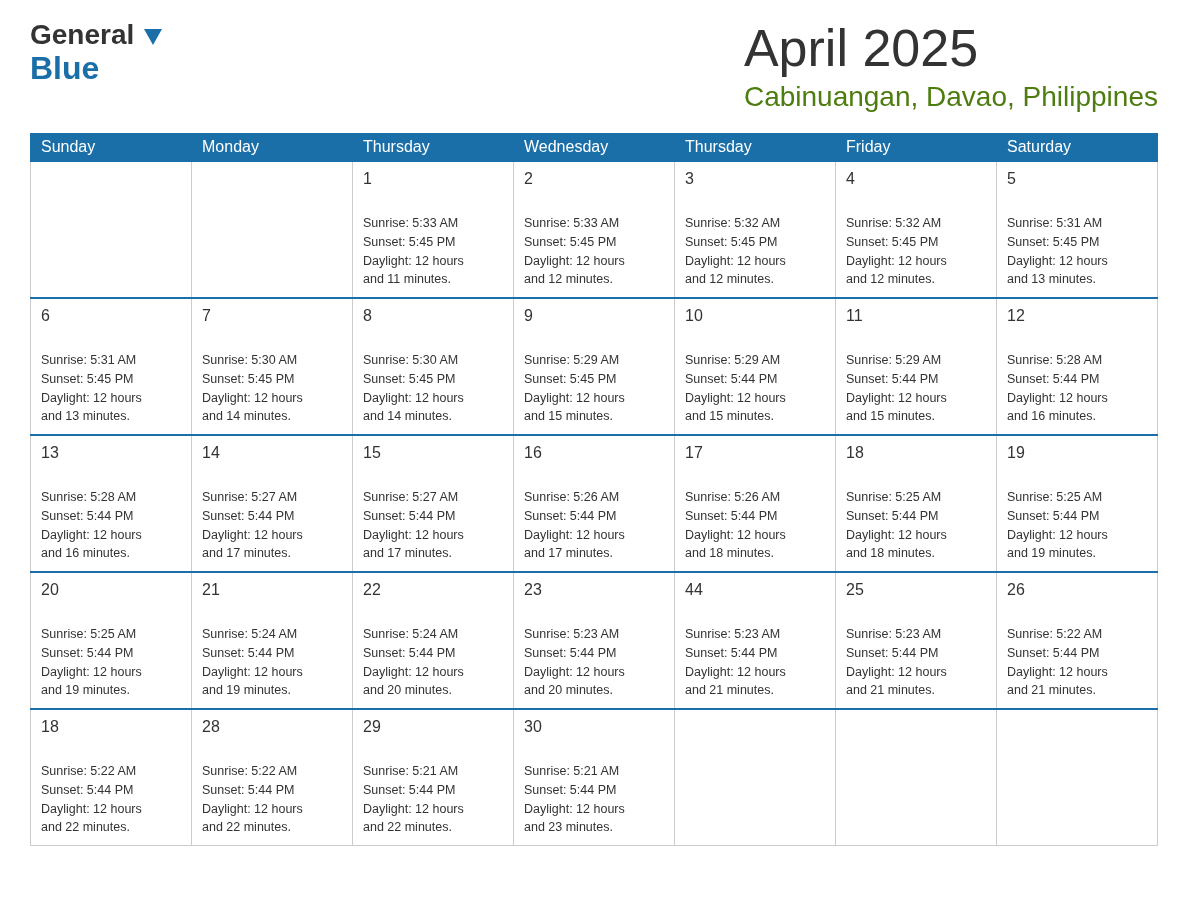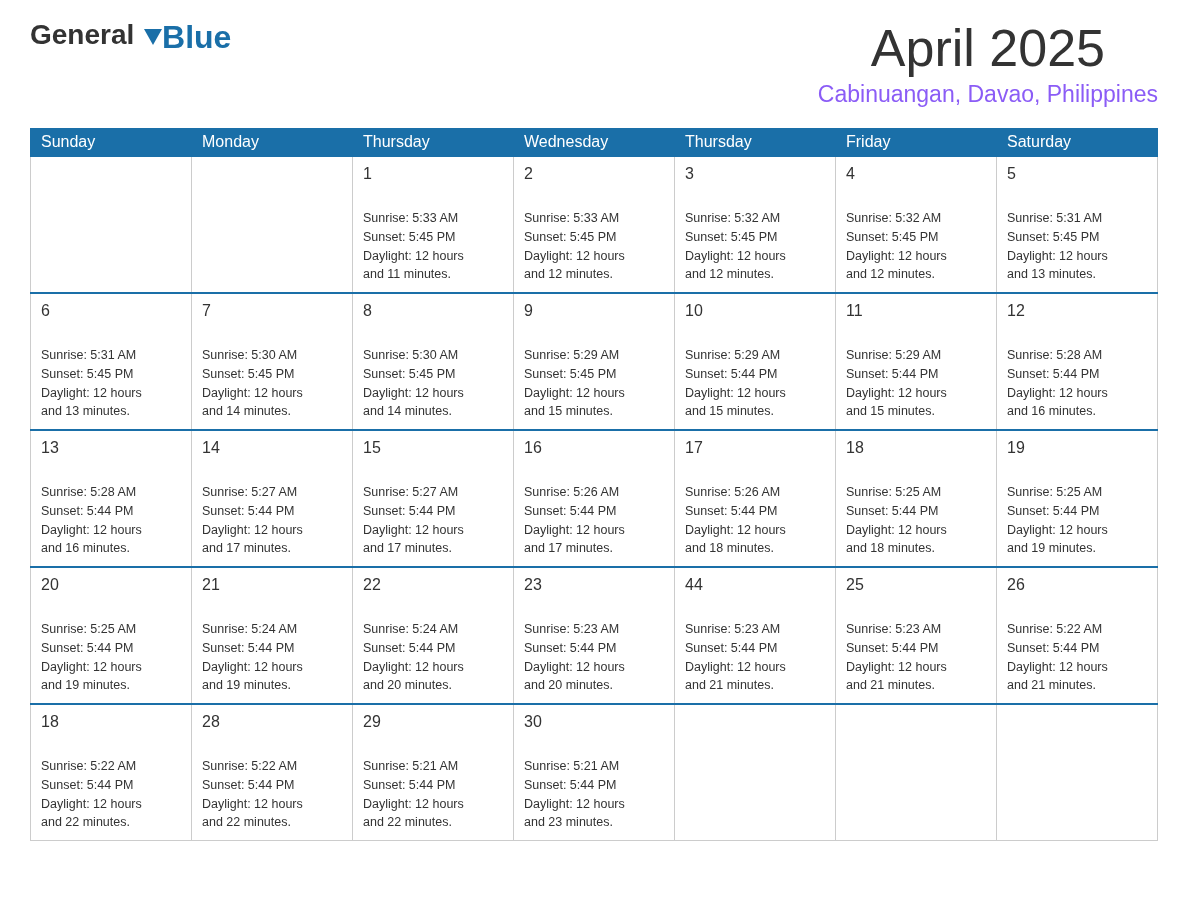--- a/index.html
+++ b/index.html
@@ -16,31 +16,31 @@
       justify-content: space-between;
       align-items: flex-start;
       margin-bottom: 20px;
     }
     .logo {
       display: flex;
       flex-direction: column;
       align-items: flex-start;
     }
     .title-block {
-      text-align: center;
+      text-align: left;
     }
     .month-title {
       font-size: 52px;
       font-weight: normal;
       color: #333;
       line-height: 1.1;
     }
     .location {
-      font-size: 23px;
-      color: #8b5cf6;
+      font-size: 28px;
+      color: #4d7c0f;
       margin-top: 4px;
     }
     .calendar {
       width: 100%;
       border-collapse: collapse;
       border: 1px solid #999;
     }
     .calendar th {
       background-color: #1a6fa8;
       color: #fff;
@@ -79,20 +79,21 @@
     }
     .empty-cell {
       background: #fff;
     }
     .logo-row {
       display: flex;
       align-items: center;
     }
     .logo-text-group {
       display: flex;
+      flex-direction: column;
       line-height: 1.1;
     }
   </style>
 </head>
 <body>
 
 <div class="header">
   <div class="logo">
     <div class="logo-row">
       <div class="logo-text-group">

